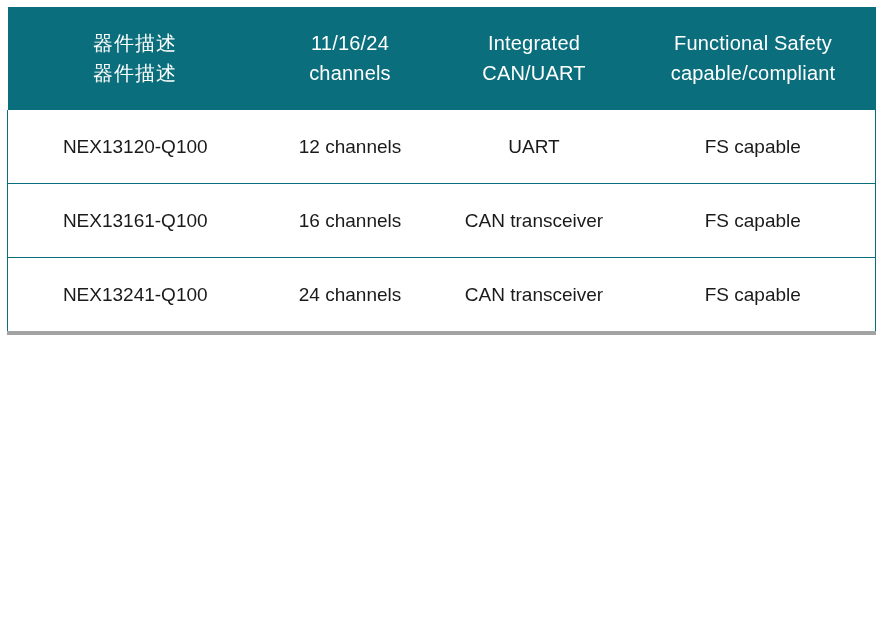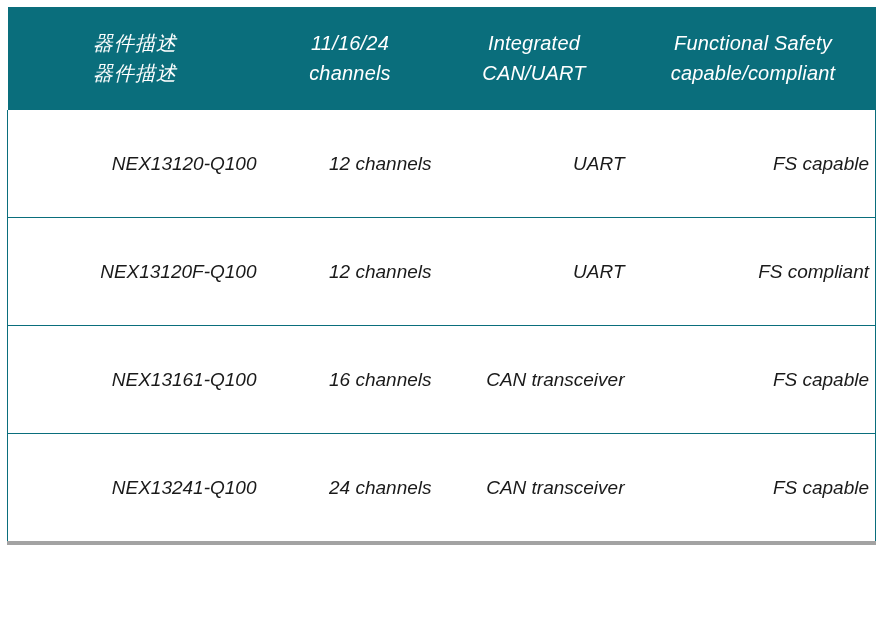--- a/index.html
+++ b/index.html
@@ -13,21 +13,20 @@
     font-family: "Liberation Sans", "DejaVu Sans", sans-serif;
     -webkit-font-smoothing: antialiased;
     overflow: hidden;
   }
 
   #page {
     position: relative;
     width: 882px;
     height: 643px;
     background: #ffffff;
-    font-style: italic;
   }
 
   .product-table {
     position: absolute;
     left: 7px;
     top: 7px;
     width: 868px;
     border-collapse: collapse;
     table-layout: fixed;
   }
@@ -57,23 +56,23 @@
     letter-spacing: 1px;
   }
 
   
   .product-table tbody td {
     height: 73px;
     background: #ffffff;
     color: #1a1a1a;
     font-size: 19px;
     line-height: 24px;
-    text-align: right;
+    text-align: center;
     vertical-align: middle;
-    padding: 17px 6px;
+    padding: 0 6px;
     border-top: 1px solid #0a6e7c;
     border-bottom: none;
     border-left: none;
     border-right: none;
     white-space: nowrap;
   }
   .product-table tbody tr:first-child td {
     border-top: none;
   }
 
@@ -129,26 +128,20 @@
     </thead>
 
     <tbody>
       <tr>
         <td class="col-first">NEX13120-Q100</td>
         <td>12 channels</td>
         <td>UART</td>
         <td class="col-last">FS capable</td>
       </tr>
       <tr>
-        <td class="col-first">NEX13120F-Q100</td>
-        <td>12 channels</td>
-        <td>UART</td>
-        <td class="col-last">FS compliant</td>
-      </tr>
-      <tr>
         <td class="col-first">NEX13161-Q100</td>
         <td>16 channels</td>
         <td>CAN transceiver</td>
         <td class="col-last">FS capable</td>
       </tr>
       <tr>
         <td class="col-first">NEX13241-Q100</td>
         <td>24 channels</td>
         <td>CAN transceiver</td>
         <td class="col-last">FS capable</td>

